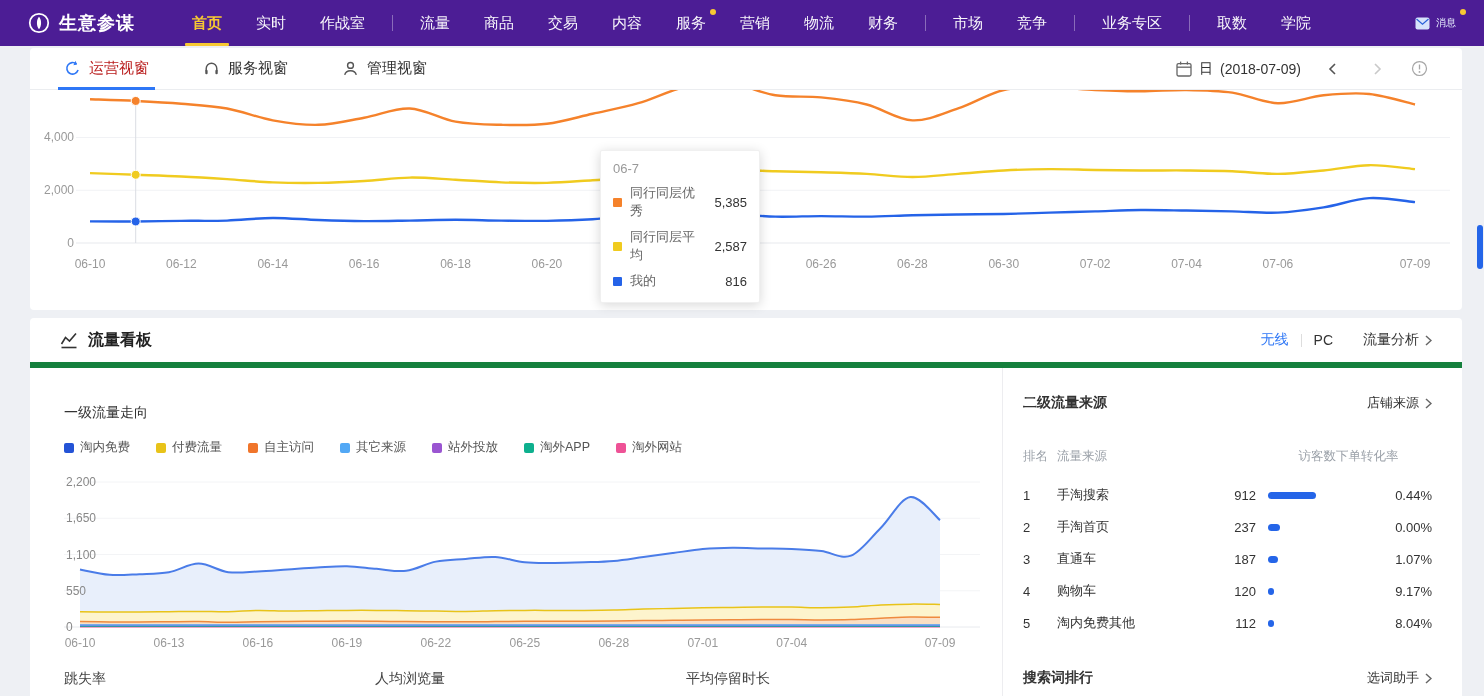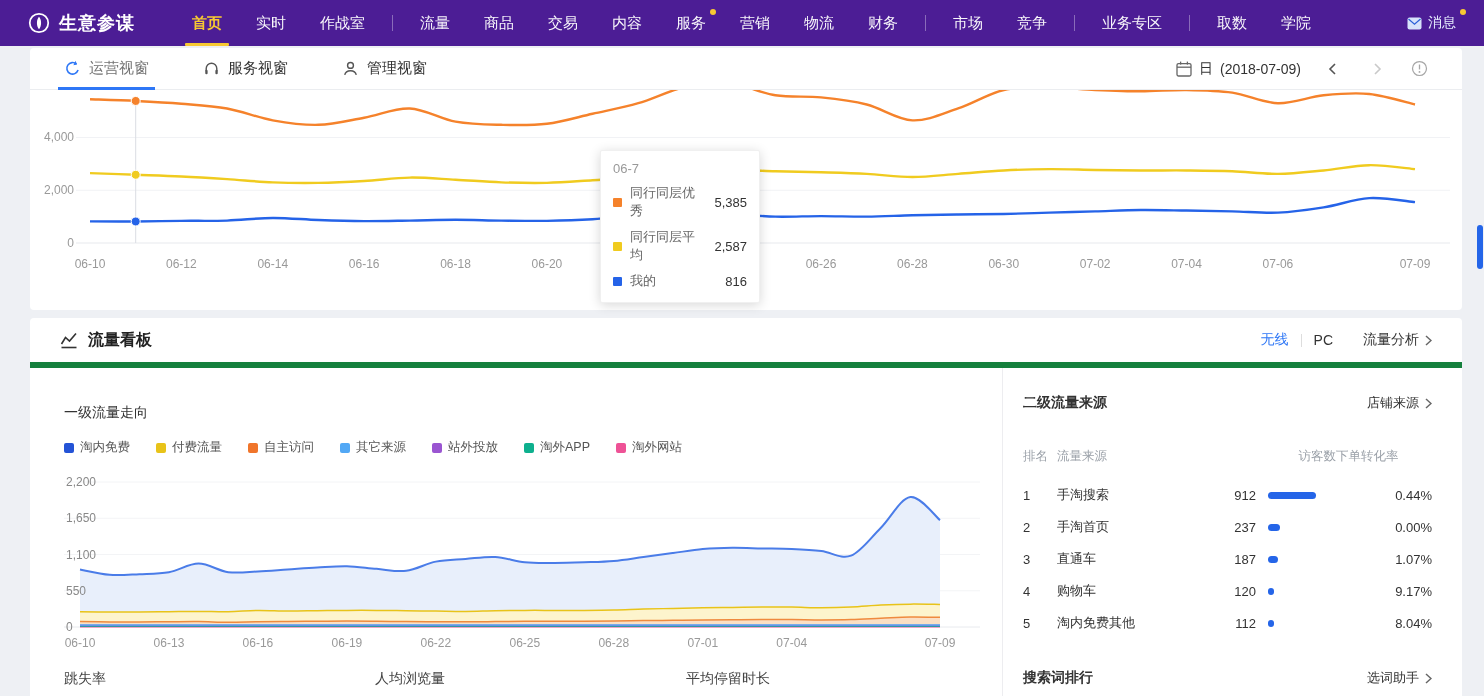--- a/index.html
+++ b/index.html
@@ -13,34 +13,34 @@
   .nav-items { display:flex; align-items:stretch; }
   .nav-item { position:relative; display:flex; align-items:center; padding:0 17px; font-size:15px;
     color:rgba(255,255,255,.96); cursor:pointer; }
   .nav-item.active { color:#f7c832; font-weight:bold; }
   .nav-item.active::after { content:""; position:absolute; left:50%; transform:translateX(-50%);
     bottom:0; width:44px; height:3px; background:#f7c832; border-radius:1px; }
   .nav-divider { width:1px; height:16px; background:rgba(255,255,255,.35); align-self:center; margin:0 10px; }
   .yellow-dot { width:6px; height:6px; border-radius:50%; background:#f7c832; }
   .nav-item .yellow-dot { position:absolute; top:9px; right:7px; }
   .nav-msg { margin-left:auto; display:flex; align-items:center; gap:6px; padding-right:28px;
-    font-size:14px; color:#e8efff; cursor:pointer; position:relative; }
+    font-size:10px; color:#e8efff; cursor:pointer; position:relative; }
   .msg-dot { position:absolute; top:9px; right:18px; }
 
   
   .content { margin:2px 22px 0 30px; }
   .card { background:#fff; border-radius:4px; }
   .card-top { height:262px; }
   .card-board { margin-top:8px; min-height:500px; border-radius:4px 4px 0 0; }
 
   
   .viewtabs { height:42px; display:flex; align-items:stretch; padding:0 34px; border-bottom:1px solid #ebedf0; }
   .vtab { position:relative; display:flex; align-items:center; gap:8px; margin-right:54px;
     font-size:15px; color:#333; cursor:pointer; }
-  .vtab.active { color:#737373; }
+  .vtab.active { color:#b91c1c; }
   .vtab.active::after { content:""; position:absolute; left:-6px; right:-6px; bottom:-1px; height:3px; background:#2e77f6; }
   .date-controls { margin-left:auto; display:flex; align-items:center; }
   .date-btn { display:flex; align-items:center; gap:7px; font-size:14px; color:#333; cursor:pointer; }
   .chev { background:none; border:none; padding:0; cursor:pointer; display:flex; align-items:center; }
   .chev.prev { margin-left:26px; }
   .chev.next { margin-left:34px; }
   .info { margin-left:28px; display:flex; align-items:center; cursor:pointer; }
 
   
   .bench-wrap { position:relative; height:200px; }

